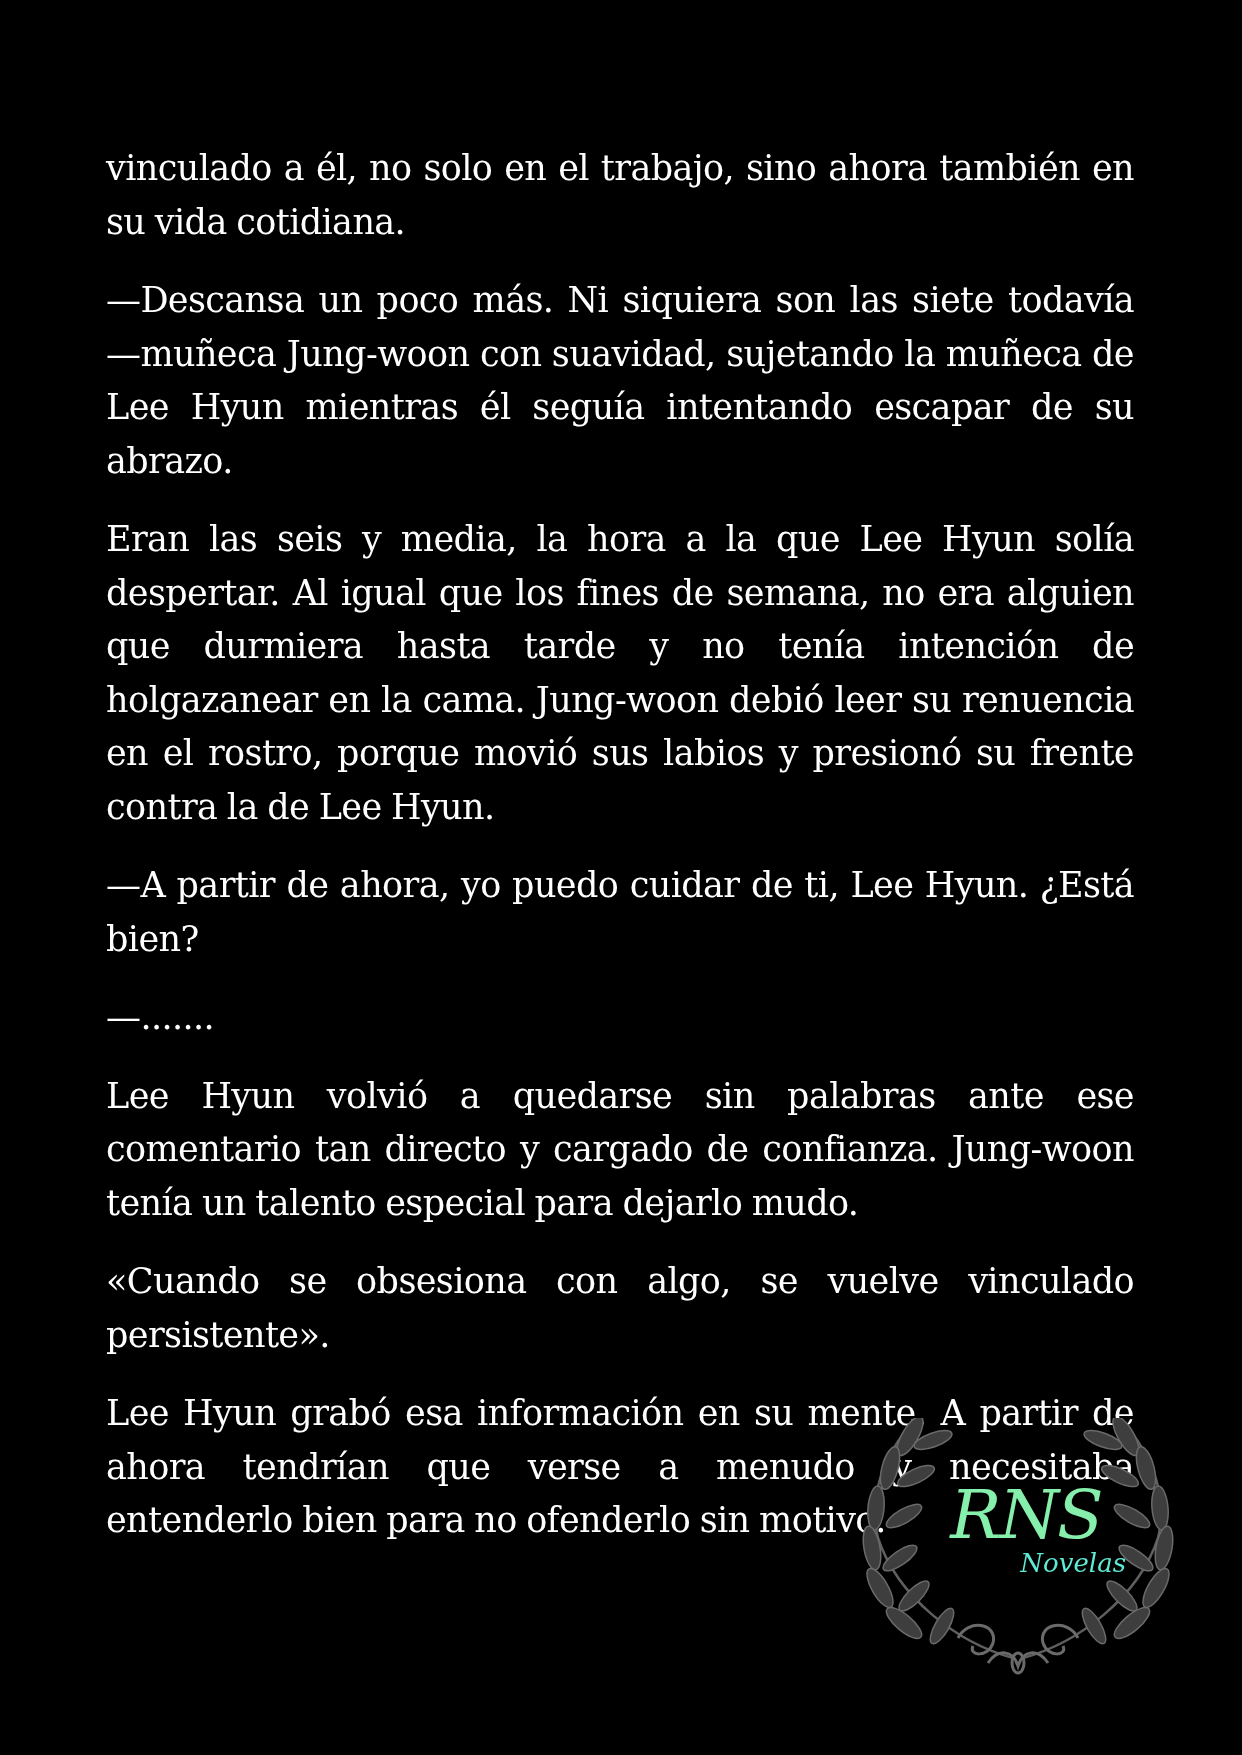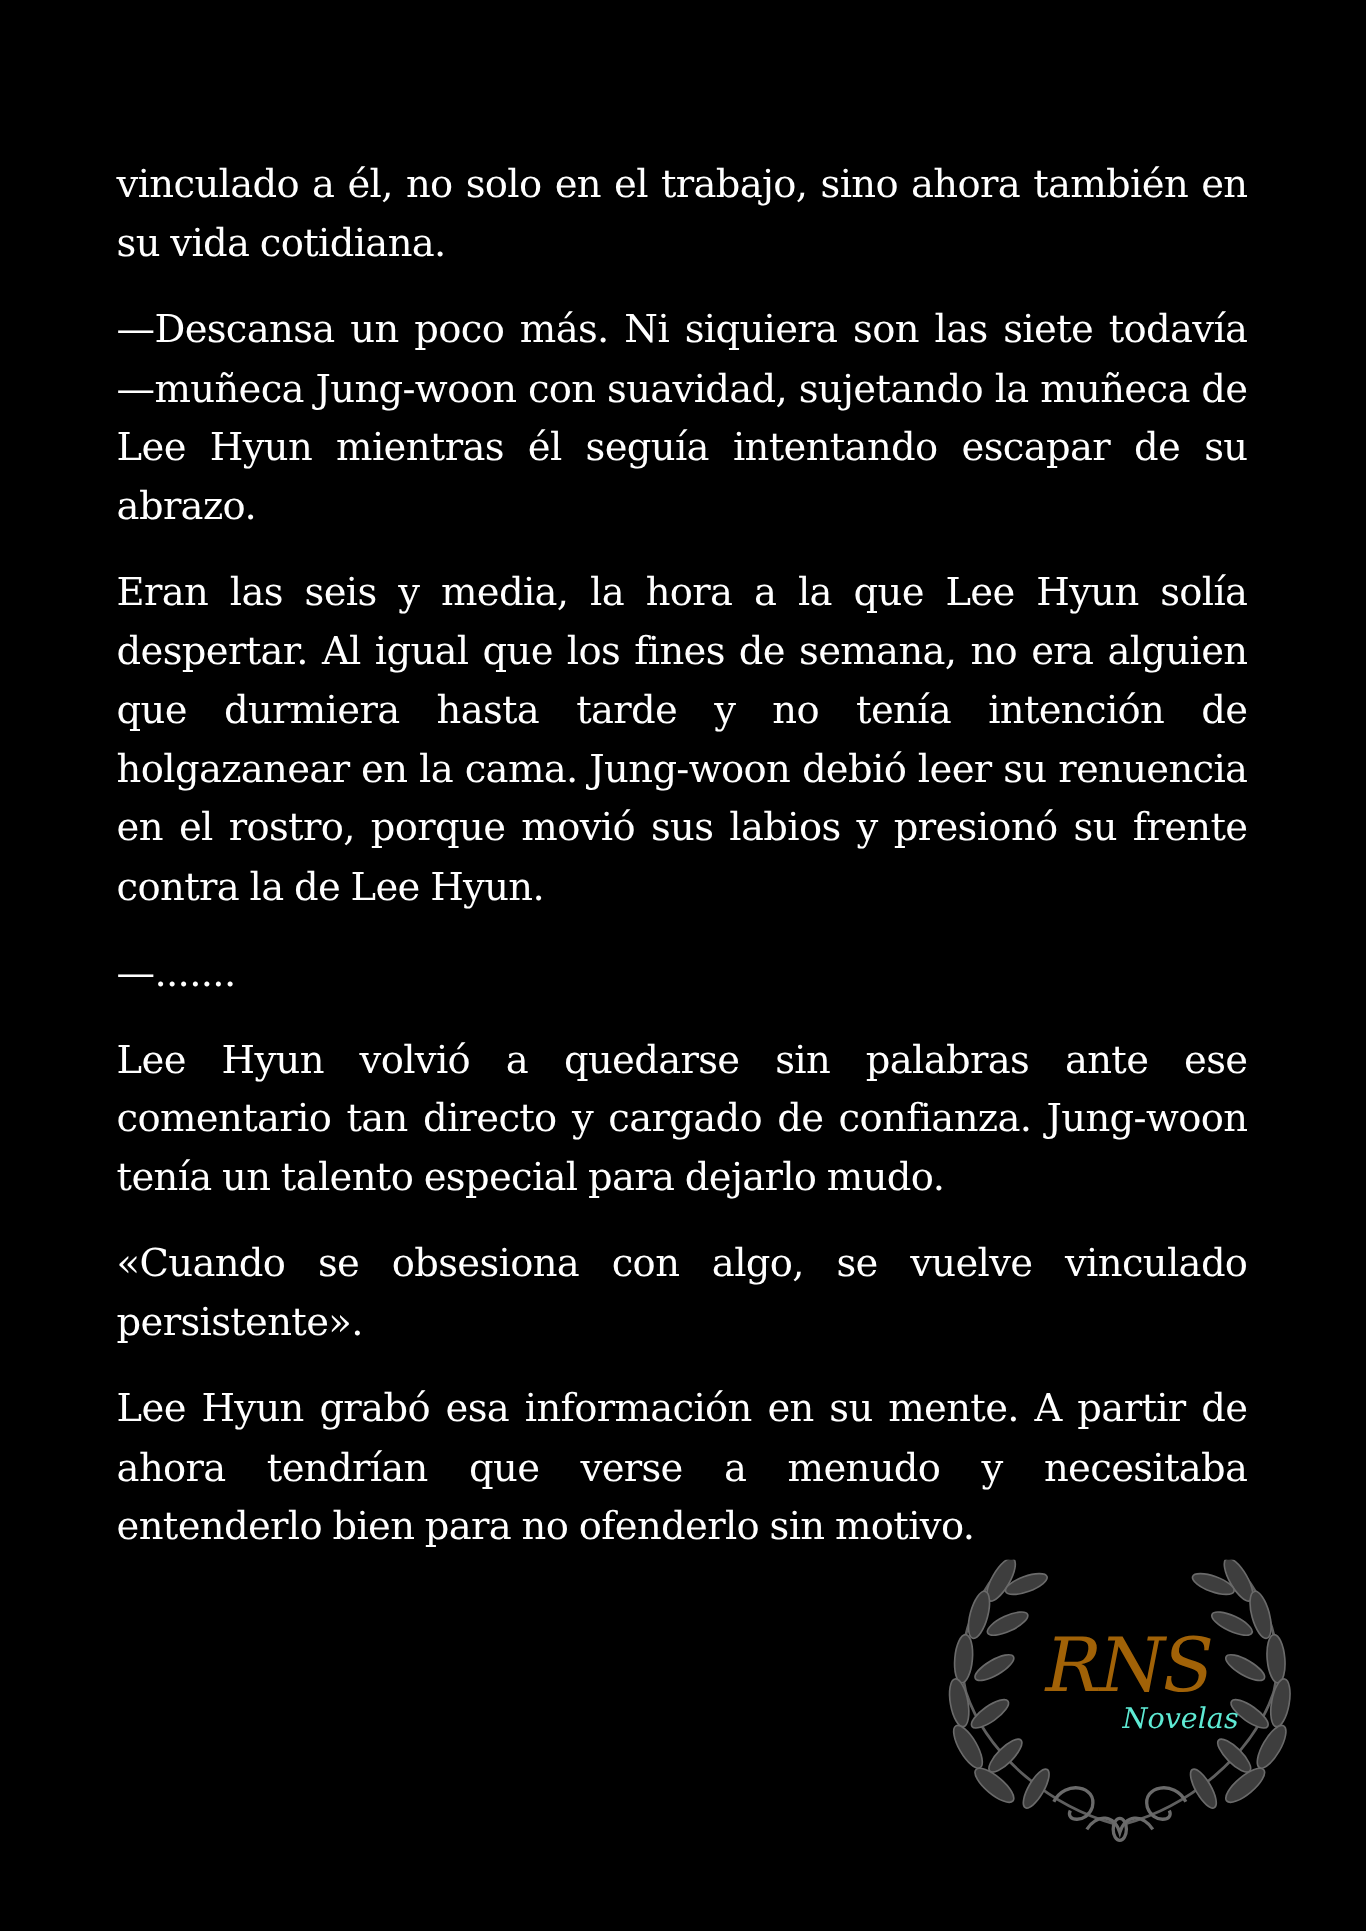--- a/index.html
+++ b/index.html
@@ -41,21 +41,21 @@
     }
     .wm-text-rns {
       position: absolute;
       left: 88px;
       top: 62px;
       width: 200px;
       text-align: center;
       font-family: "DejaVu Serif", "Liberation Serif", serif;
       font-style: italic;
       font-size: 68px;
-      color: #a16207;
+      color: #86efac;
       letter-spacing: -2px;
       line-height: 70px;
     }
     .wm-text-novelas {
       position: absolute;
       left: 88px;
       top: 130px;
       width: 200px;
       text-align: right;
       font-family: "DejaVu Serif", "Liberation Serif", serif;
@@ -70,20 +70,21 @@
       top: 0;
     }
   </style>
 </head>
 <body>
 
 <div class="page">
   <p class="para">vinculado a él, no solo en el trabajo, sino ahora también en su vida cotidiana.</p>
   <p class="para">—Descansa un poco más. Ni siquiera son las siete todavía —muñeca Jung-woon con suavidad, sujetando la muñeca de Lee Hyun mientras él seguía intentando escapar de su abrazo.</p>
   <p class="para">Eran las seis y media, la hora a la que Lee Hyun solía despertar. Al igual que los fines de semana, no era alguien que durmiera hasta tarde y no tenía intención de holgazanear en la cama. Jung-woon debió leer su renuencia en el rostro, porque movió sus labios y presionó su frente contra la de Lee Hyun.</p>
+  <p class="para">—A partir de ahora, yo puedo cuidar de ti, Lee Hyun. ¿Está bien?</p>
   <p class="para" style="text-align:left;">—.......</p>
   <p class="para">Lee Hyun volvió a quedarse sin palabras ante ese comentario tan directo y cargado de confianza. Jung-woon tenía un talento especial para dejarlo mudo.</p>
   <p class="para">«Cuando se obsesiona con algo, se vuelve vinculado persistente».</p>
   <p class="para">Lee Hyun grabó esa información en su mente. A partir de ahora tendrían que verse a menudo y necesitaba entenderlo bien para no ofenderlo sin motivo.</p>
 </div>
 
 <div class="watermark">
   <svg class="wm-svg" width="360" height="262" viewBox="0 0 360 262">
     <g fill="none" stroke="#5f5f5f" stroke-width="2.5">
 

